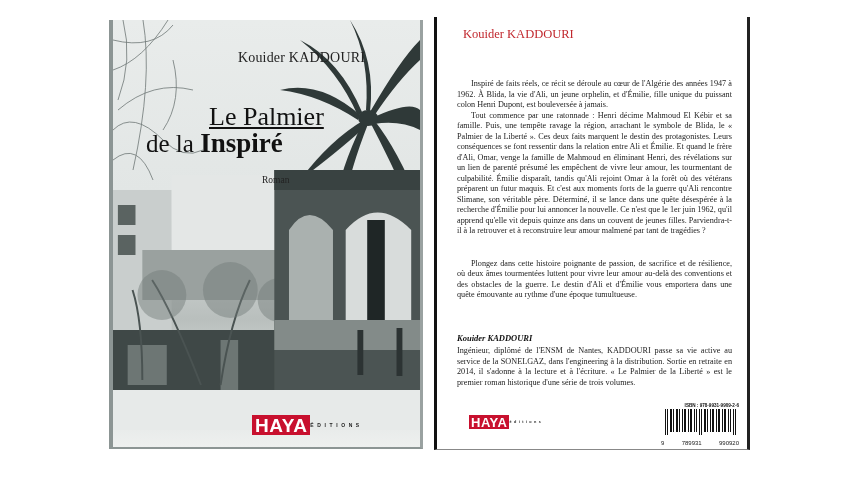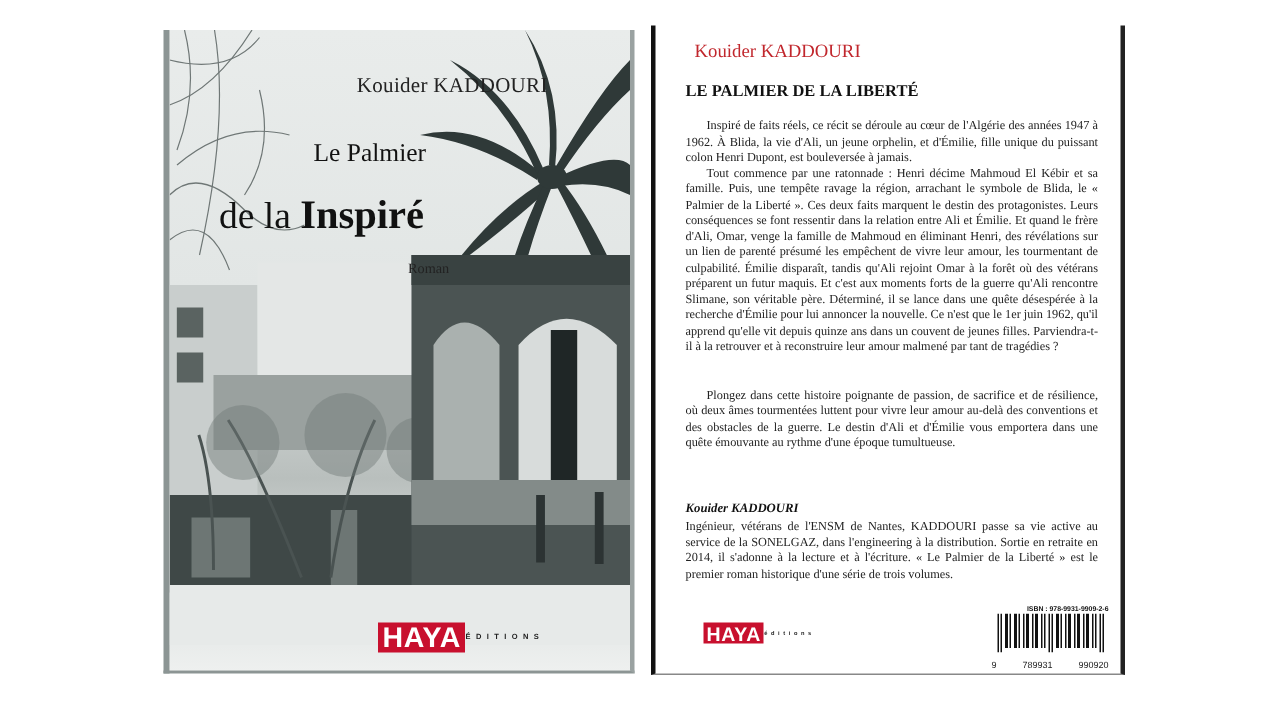--- a/index.html
+++ b/index.html
@@ -18,28 +18,28 @@
   .front .branches {
     position: absolute; left: 0; top: 0; width: 110px; height: 170px;
   }
   .front .palm { position: absolute; right: 0; top: 0; width: 140px; height: 190px; }
   .front .scene { position: absolute; left: 0; top: 150px; width: 100%; height: 260px; }
   .front .author {
     position: absolute; left: 0; right: 0; top: 30px; text-align: center;
     font-size: 14px; color: #222; letter-spacing: 0.2px; padding-left: 70px;
   }
   .front .title1 {
-    position: absolute; left: 96px; top: 72px; font-size: 17px; color: #111;
+    position: absolute; left: 96px; top: 82px; font-size: 26px; color: #111; text-decoration: underline;
   }
   .front .title2 {
     position: absolute; left: 33px; top: 108px; font-size: 25px; color: #111;
   }
   .front .title2 b { font-weight: bold; font-size: 27px; }
   .front .genre {
-    position: absolute; left: 159px; top: 155px; font-size: 9.5px; color: #222;
+    position: absolute; left: 149px; top: 155px; font-size: 9.5px; color: #222;
   }
   .haya-logo { position: absolute; display: flex; flex-direction: row; align-items: center; }
   .haya-logo .word {
     background: #c8102e; color: #fff; font-family: "Liberation Sans", sans-serif;
     font-weight: bold; letter-spacing: 0.5px; line-height: 1;
   }
   .haya-logo .sub {
     font-family: "Liberation Sans", sans-serif; font-weight: bold; color: #222; line-height: 1;
   }
   .front .haya-logo { left: 139px; top: 415px; transform: translateY(-100%); }
@@ -151,28 +151,27 @@
   <div class="title2"><span>de la </span><b>Inspiré</b></div>
   <div class="genre">Roman</div>
   <div class="haya-logo">
     <span class="word">HAYA</span>
     <span class="sub">ÉDITIONS</span>
   </div>
 </div>
 
 <div class="back">
   <div class="author-red">Kouider KADDOURI</div>
-  <div class="title">LE PALMIER DE LA LIBERTÉ</div>
   <div class="blurb">
     <p>Inspiré de faits réels, ce récit se déroule au cœur de l'Algérie des années 1947 à 1962. À Blida, la vie d'Ali, un jeune orphelin, et d'Émilie, fille unique du puissant colon Henri Dupont, est bouleversée à jamais.</p>
     <p>Tout commence par une ratonnade : Henri décime Mahmoud El Kébir et sa famille. Puis, une tempête ravage la région, arrachant le symbole de Blida, le « Palmier de la Liberté ». Ces deux faits marquent le destin des protagonistes. Leurs conséquences se font ressentir dans la relation entre Ali et Émilie. Et quand le frère d'Ali, Omar, venge la famille de Mahmoud en éliminant Henri, des révélations sur un lien de parenté présumé les empêchent de vivre leur amour, les tourmentant de culpabilité. Émilie disparaît, tandis qu'Ali rejoint Omar à la forêt où des vétérans préparent un futur maquis. Et c'est aux moments forts de la guerre qu'Ali rencontre Slimane, son véritable père. Déterminé, il se lance dans une quête désespérée à la recherche d'Émilie pour lui annoncer la nouvelle. Ce n'est que le 1er juin 1962, qu'il apprend qu'elle vit depuis quinze ans dans un couvent de jeunes filles. Parviendra-t-il à la retrouver et à reconstruire leur amour malmené par tant de tragédies ?</p>
     <p class="gap">Plongez dans cette histoire poignante de passion, de sacrifice et de résilience, où deux âmes tourmentées luttent pour vivre leur amour au-delà des conventions et des obstacles de la guerre. Le destin d'Ali et d'Émilie vous emportera dans une quête émouvante au rythme d'une époque tumultueuse.</p>
   </div>
   <div class="bio-name">Kouider KADDOURI</div>
-  <div class="bio">Ingénieur, vétérans de l'ENSM de Nantes, KADDOURI passe sa vie active au service de la SONELGAZ, dans l'engineering à la distribution. Sortie en retraite en 2014, il s'adonne à la lecture et à l'écriture. « Le Palmier de la Liberté » est le premier roman historique d'une série de trois volumes.</div>
+  <div class="bio">Ingénieur, diplômé de l'ENSM de Nantes, KADDOURI passe sa vie active au service de la SONELGAZ, dans l'engineering à la distribution. Sortie en retraite en 2014, il s'adonne à la lecture et à l'écriture. « Le Palmier de la Liberté » est le premier roman historique d'une série de trois volumes.</div>
   <div class="haya-logo">
     <span class="word">HAYA</span>
     <span class="sub">éditions</span>
   </div>
   <div class="barcode-box">
     <div class="isbn">ISBN : 978-9931-9909-2-6</div>
     <svg class="bars" width="78" height="26" viewBox="0 0 78 26" preserveAspectRatio="none">
       <g fill="#111">
         <rect x="4" y="0" width="1" height="26"></rect>
           <rect x="6" y="0" width="1" height="26"></rect>

